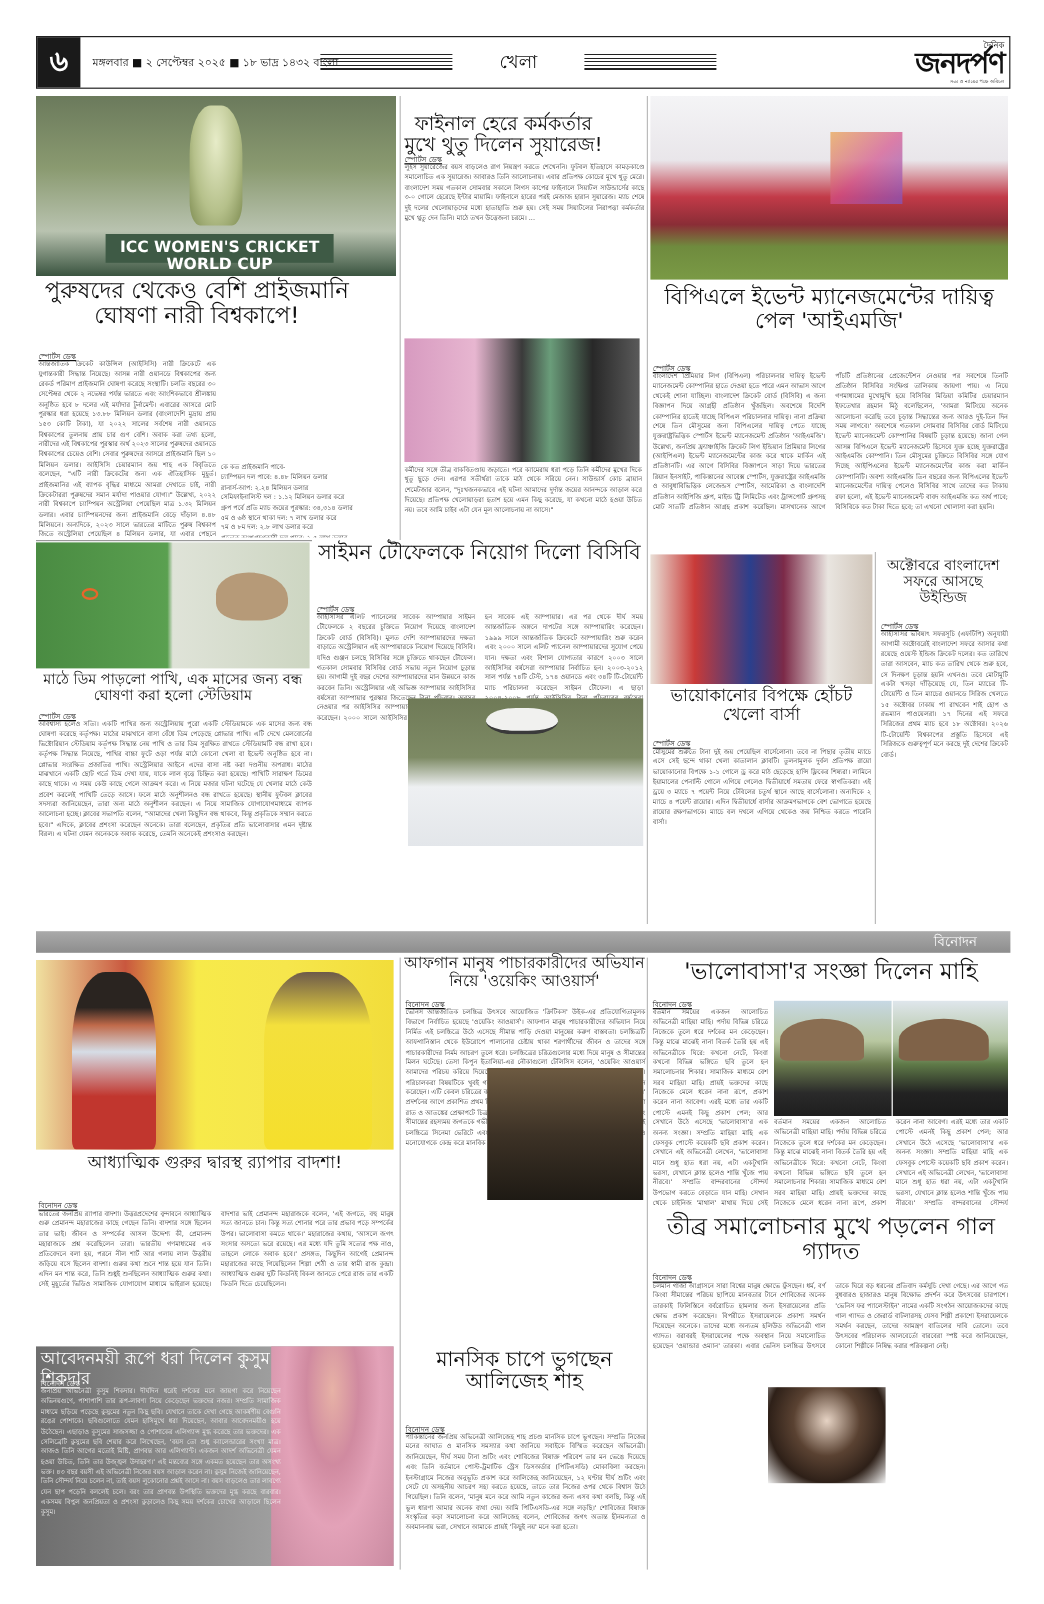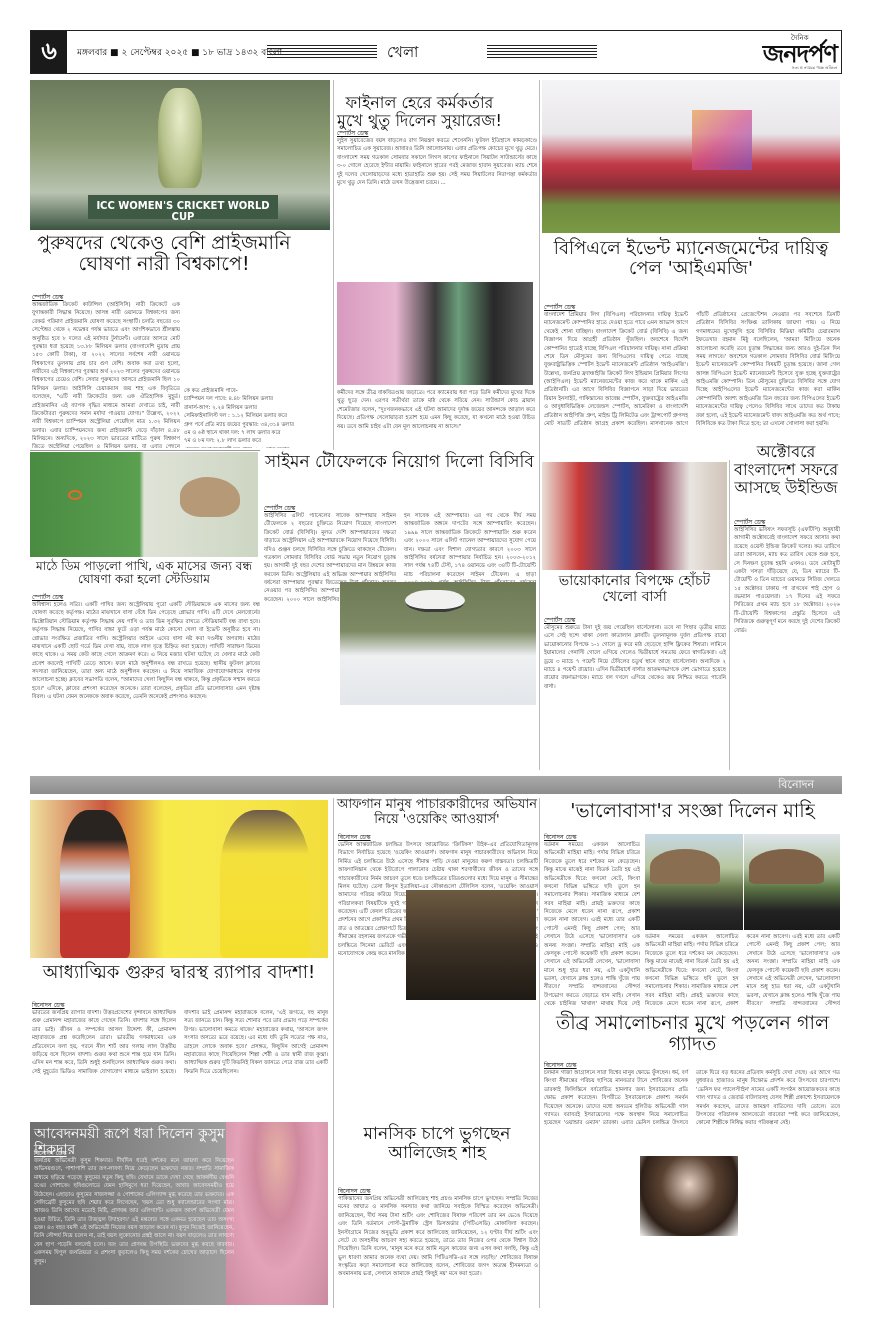--- a/index.html
+++ b/index.html
@@ -3,23 +3,23 @@
 <meta charset="utf-8">
 <style>
 *{box-sizing:border-box;margin:0;padding:0}
 html,body{width:870px;height:1337px;background:#fff;overflow:hidden}
 body{font-family:"DejaVu Serif",serif;color:#111;position:relative}
 .abs{position:absolute}
 .header{left:30px;top:30px;width:812px;height:44px;border:1px solid #222;display:flex;align-items:center}
 .pgno{width:36px;height:42px;background:#1a1a1a;color:#fff;font-size:24px;font-weight:bold;display:flex;align-items:center;justify-content:center;font-family:"DejaVu Sans",sans-serif}
 .dateline{font-size:9px;margin-left:10px;width:180px;font-family:"DejaVu Sans",sans-serif;white-space:nowrap}
 .rules{width:110px;height:14px;margin:0 10px;background:repeating-linear-gradient(#222 0 1px,transparent 1px 3px)}
-.section{font-size:15px;width:90px;font-family:Liberation Serif, serif}
+.section{font-size:15px;width:90px;text-align:center;font-family:Liberation Serif, serif}
 .logo{margin-left:auto;margin-right:4px;text-align:right;line-height:1}
-.logo .small{font-size:7px;display:block;text-align:center}
+.logo .small{font-size:7px;display:block;text-align:right}
 .logo .big{font-size:24px;font-weight:bold;font-family:Liberation Sans, sans-serif;letter-spacing:-1px}
 .logo .tag{font-size:4px;display:block}
 .img{background:#888;overflow:hidden}
 .head{font-family:"DejaVu Sans",sans-serif;text-align:center;line-height:1.12;color:#111;font-weight:500}
 .desk{font-size:6px;text-decoration:underline;font-family:"DejaVu Sans",sans-serif}
 .body{font-size:5.4px;line-height:1.55;color:#333;text-align:justify;font-family:"DejaVu Sans",sans-serif;overflow:hidden}
 .cols2{column-count:2;column-gap:8px}
 .vline{background:#bbb;width:1px}
 .hline{background:#999;height:1px}
 .banner{left:30px;top:776px;width:812px;height:18px;background:linear-gradient(#aaa,#8d8d8d);color:#fff;font-size:11px;text-align:right;padding-right:28px;line-height:18px;font-family:"DejaVu Sans",sans-serif}
@@ -35,21 +35,21 @@
   <div class="rules"></div>
   <div class="logo">
     <span class="small">দৈনিক</span>
     <span class="big">জনদর্পণ</span>
     <span class="tag">সত্য ও ন্যায়ের পক্ষে অবিচল</span>
   </div>
 </div>
 
 <div class="abs img" style="left:30px;top:80px;width:300px;height:150px;background:linear-gradient(180deg,#6b7a5c 0%,#8a9a70 40%,#b9c3b0 75%,#3a5440 100%)">
   <div class="abs" style="left:128px;top:8px;width:44px;height:100px;background:radial-gradient(ellipse at 50% 30%,#e7ecc8,#b5c08a 60%,#7e8c52);border-radius:40% 40% 20% 20%"></div>
-  <div class="abs" style="left:58px;top:115px;width:190px;height:24px;background:#3e5a45;color:#fff;font-family:'DejaVu Sans',sans-serif;font-size:10px;font-weight:bold;text-align:center;line-height:1.1;padding-top:5px">
+  <div class="abs" style="left:58px;top:115px;width:190px;height:24px;background:#3e5a45;color:#fff;font-family:'DejaVu Sans',sans-serif;font-size:13px;font-weight:bold;text-align:center;line-height:1.1;padding-top:5px">
     <span>ICC WOMEN'S CRICKET WORLD CUP</span>
   </div>
 </div>
 <div class="abs head" style="left:14px;top:232px;width:300px;font-size:19px">পুরুষদের থেকেও বেশি প্রাইজমানি ঘোষণা নারী বিশ্বকাপে!</div>
 <div class="abs desk" style="left:32px;top:292px">স্পোর্টস ডেস্ক</div>
 <div class="abs body" style="left:32px;top:300px;width:148px;height:148px">
   <span>আন্তর্জাতিক ক্রিকেট কাউন্সিল (আইসিসি) নারী ক্রিকেটে এক যুগান্তকারী সিদ্ধান্ত নিয়েছে। আসন্ন নারী ওয়ানডে বিশ্বকাপের জন্য রেকর্ড পরিমাণ প্রাইজমানি ঘোষণা করেছে সংস্থাটি। চলতি বছরের ৩০ সেপ্টেম্বর থেকে ২ নভেম্বর পর্যন্ত ভারতে এবং আংশিকভাবে শ্রীলঙ্কায় অনুষ্ঠিত হবে ৮ দলের এই মর্যাদার টুর্নামেন্ট। এবারের আসরে মোট পুরস্কার ধরা হয়েছে ১৩.৮৮ মিলিয়ন ডলার (বাংলাদেশি মুদ্রায় প্রায় ১৫৩ কোটি টাকা), যা ২০২২ সালের সর্বশেষ নারী ওয়ানডে বিশ্বকাপের তুলনায় প্রায় চার গুণ বেশি। অবাক করা তথ্য হলো, নারীদের এই বিশ্বকাপের পুরস্কার অর্থ ২০২৩ সালের পুরুষদের ওয়ানডে বিশ্বকাপের চেয়েও বেশি। সেবার পুরুষদের আসরে প্রাইজমানি ছিল ১০ মিলিয়ন ডলার। আইসিসি চেয়ারম্যান জয় শাহ এক বিবৃতিতে বলেছেন, "এটি নারী ক্রিকেটের জন্য এক ঐতিহাসিক মুহূর্ত। প্রাইজমানির এই ব্যাপক বৃদ্ধির মাধ্যমে আমরা দেখাতে চাই, নারী ক্রিকেটাররা পুরুষদের সমান মর্যাদা পাওয়ার যোগ্য।" উল্লেখ্য, ২০২২ নারী বিশ্বকাপে চ্যাম্পিয়ন অস্ট্রেলিয়া পেয়েছিল মাত্র ১.৩২ মিলিয়ন ডলার। এবার চ্যাম্পিয়নদের জন্য প্রাইজমানি বেড়ে দাঁড়াল ৪.৪৮ মিলিয়নে। অন্যদিকে, ২০২৩ সালে ভারতের মাটিতে পুরুষ বিশ্বকাপ জিতে অস্ট্রেলিয়া পেয়েছিল ৪ মিলিয়ন ডলার, যা এবার পেছনে ফেলল নারী ক্রিকেট। বিশ্বকাপ ঘিরে ইতোমধ্যে প্রস্তুতি শুরু করে দিয়েছে অংশগ্রহণকারী দেশগুলো। টুর্নামেন্টের সূচি ও ভেন্যু শিগগিরই প্রকাশ করবে আইসিসি।</span>
 </div>
 <div class="abs body" style="left:184px;top:300px;width:148px;height:148px">
   <div style="margin-top:86px">কে কত প্রাইজমানি পাবে-</div>
@@ -104,34 +104,34 @@
   <div class="abs" style="left:65px;top:8px;width:60px;height:22px;background:#f1f1ef;border-radius:50%/60%;border-bottom:3px solid #3a3a3a"></div>
 </div>
 
 <div class="abs img" style="left:542px;top:462px;width:185px;height:108px;background:linear-gradient(90deg,#e9dfd6 0%,#c93a38 20%,#2b3f8c 45%,#7c2a48 60%,#e9e5e0 80%,#cfc4b8 100%)"></div>
 <div class="abs head" style="left:542px;top:573px;width:185px;font-size:14px">ভায়োকানোর বিপক্ষে হোঁচট খেলো বার্সা</div>
 <div class="abs desk" style="left:544px;top:615px">স্পোর্টস ডেস্ক</div>
 <div class="abs body" style="left:544px;top:623px;width:182px;height:148px">
   <span>মৌসুমের শুরুতে টানা দুই জয় পেয়েছিল বার্সেলোনা। তবে না পিছার তৃতীয় ম্যাচে এসে সেই ছন্দে থাকা খেলা কাতালান ক্লাবটি। তুলনামূলক দুর্বল প্রতিপক্ষ রায়ো ভায়োকানোর বিপক্ষে ১-১ গোলে ড্র করে মাঠ ছেড়েছে হান্সি ফ্লিকের শিষ্যরা। লামিনে ইয়ামালের পেনাল্টি গোলে এগিয়ে গেলেও দ্বিতীয়ার্ধে সমতায় ফেরে স্বাগতিকরা। এই ড্রয়ে ৩ ম্যাচে ৭ পয়েন্ট নিয়ে টেবিলের চতুর্থ স্থানে আছে বার্সেলোনা। অন্যদিকে ২ ম্যাচে ৪ পয়েন্ট রায়োর। এদিন দ্বিতীয়ার্ধে বার্সার আক্রমণভাগকে বেশ ভোগাতে হয়েছে রায়োর রক্ষণভাগকে। ম্যাচে বল দখলে এগিয়ে থেকেও জয় নিশ্চিত করতে পারেনি বার্সা।</span>
 </div>
 
-<div class="abs head" style="left:732px;top:443px;width:108px;font-size:16px">অক্টোবরে বাংলাদেশ সফরে আসছে উইন্ডিজ</div>
+<div class="abs head" style="left:732px;top:465px;width:108px;font-size:12px">অক্টোবরে বাংলাদেশ সফরে আসছে উইন্ডিজ</div>
 <div class="abs desk" style="left:734px;top:517px">স্পোর্টস ডেস্ক</div>
 <div class="abs body" style="left:734px;top:525px;width:106px;height:246px">
   <span>আইসিসির ভবিষ্যৎ সফরসূচি (এফটিপি) অনুযায়ী আগামী অক্টোবরেই বাংলাদেশ সফরে আসার কথা রয়েছে ওয়েস্ট ইন্ডিজ ক্রিকেট দলের। কত তারিখে তারা আসবেন, ম্যাচ কত তারিখ থেকে শুরু হবে, সে দিনক্ষণ চূড়ান্ত হয়নি এখনও। তবে মোটামুটি একটা খসড়া দাঁড়িয়েছে যে, তিন ম্যাচের টি-টোয়েন্টি ও তিন ম্যাচের ওয়ানডে সিরিজ খেলতে ১৫ অক্টোবর ঢাকায় পা রাখবেন শাই হোপ ও রভম্যান পাওয়েলরা। ১৭ দিনের এই সফরে সিরিজের প্রথম ম্যাচ হবে ১৮ অক্টোবর। ২০২৬ টি-টোয়েন্টি বিশ্বকাপের প্রস্তুতি হিসেবে এই সিরিজকে গুরুত্বপূর্ণ মনে করছে দুই দেশের ক্রিকেট বোর্ড।</span>
 </div>
 <div class="abs vline" style="left:729px;top:460px;height:310px"></div>
 
 <div class="abs banner">বিনোদন</div>
 
 <div class="abs img" style="left:30px;top:800px;width:298px;height:158px;background:linear-gradient(90deg,#f0e1a0 0%,#c9573e 25%,#f7ea4a 45%,#f6e64c 70%,#f2dd3a 100%)">
   <div class="abs" style="left:30px;top:10px;width:70px;height:148px;background:linear-gradient(180deg,#2a2420 0%,#2a2420 20%,#c06a4a 30%,#d6dde6 45%,#c1362e 70%);border-radius:40% 40% 5% 5%"></div>
   <div class="abs" style="left:190px;top:10px;width:90px;height:148px;background:linear-gradient(180deg,#6d5a4a 0%,#f4e03c 30%,#f5df2c 100%);border-radius:40% 40% 5% 5%"></div>
 </div>
-<div class="abs head" style="left:30px;top:962px;width:298px;font-size:18px">আধ্যাত্মিক গুরুর দ্বারস্থ র‍্যাপার বাদশা!</div>
+<div class="abs head" style="left:30px;top:962px;width:298px;font-size:14px">আধ্যাত্মিক গুরুর দ্বারস্থ র‍্যাপার বাদশা!</div>
 <div class="abs desk" style="left:32px;top:1000px">বিনোদন ডেস্ক</div>
 <div class="abs body cols2" style="left:32px;top:1008px;width:296px;height:112px">
   <span>ভারতের জনপ্রিয় র‍্যাপার বাদশা। উত্তরপ্রদেশের বৃন্দাবনে আধ্যাত্মিক গুরু প্রেমানন্দ মহারাজের কাছে গেছেন তিনি। বাদশার সঙ্গে ছিলেন তার ভাই। জীবন ও সম্পর্কের আসল উদ্দেশ্য কী, প্রেমানন্দ মহারাজকে প্রশ্ন করেছিলেন তারা। ভারতীয় গণমাধ্যমের এক প্রতিবেদনে বলা হয়, পরনে নীল শার্ট আর গলায় লাল উত্তরীয় জড়িয়ে বসে ছিলেন বাদশা। গুরুর কথা শুনে শান্ত হয়ে যান তিনি। এদিন মন শান্ত করে, তিনি শুধুই শুনছিলেন আধ্যাত্মিক গুরুর কথা। সেই মুহূর্তের ভিডিও সামাজিক যোগাযোগ মাধ্যমে ভাইরাল হয়েছে। বাদশার ভাই প্রেমানন্দ মহারাজকে বলেন, 'এই জগতে, বহু মানুষ সত্য জানতে চান। কিন্তু সত্য শোনার পরে তার প্রভাব পড়ে সম্পর্কের উপর। ভালোবাসা কমতে থাকে।' মহারাজের কথায়, 'আসলে জগৎ সংসার অসত্যে ভরে রয়েছে। এর মধ্যে যদি তুমি সত্যের পক্ষ নাও, তাহলে লোকে অবাক হবে।' প্রসঙ্গত, কিছুদিন আগেই প্রেমানন্দ মহারাজের কাছে গিয়েছিলেন শিল্পা শেঠী ও তার স্বামী রাজ কুন্দ্রা। আধ্যাত্মিক গুরুর দুটি কিডনিই বিকল জানতে পেরে রাজ তার একটি কিডনি দিতে চেয়েছিলেন।</span>
 </div>
 
 <div class="abs" style="left:30px;top:1122px;width:298px;height:183px;background:linear-gradient(90deg,#6e6e6e 0%,#9a9a9a 60%,#b5b5b5 100%)">
   <div class="abs" style="left:196px;top:0;width:102px;height:183px;background:radial-gradient(ellipse at 50% 20%,#e7b2a6 0%,#d08aa0 30%,#e3a2b8 55%,#c98aa0 100%)"></div>
   <div class="abs head" style="left:4px;top:4px;width:230px;font-size:14px;color:#fff;text-align:left">আবেদনময়ী রূপে ধরা দিলেন কুসুম শিকদার</div>
   <div class="abs desk" style="left:4px;top:26px;color:#fff">বিনোদন ডেস্ক</div>
   <div class="abs body" style="left:4px;top:34px;width:200px;height:144px;color:#f4f4f4">

